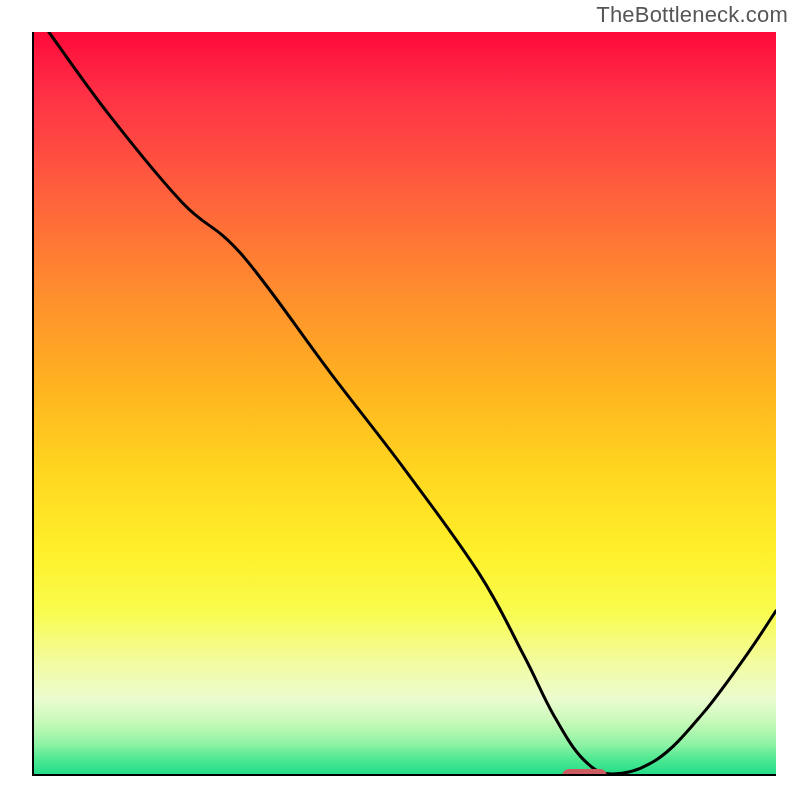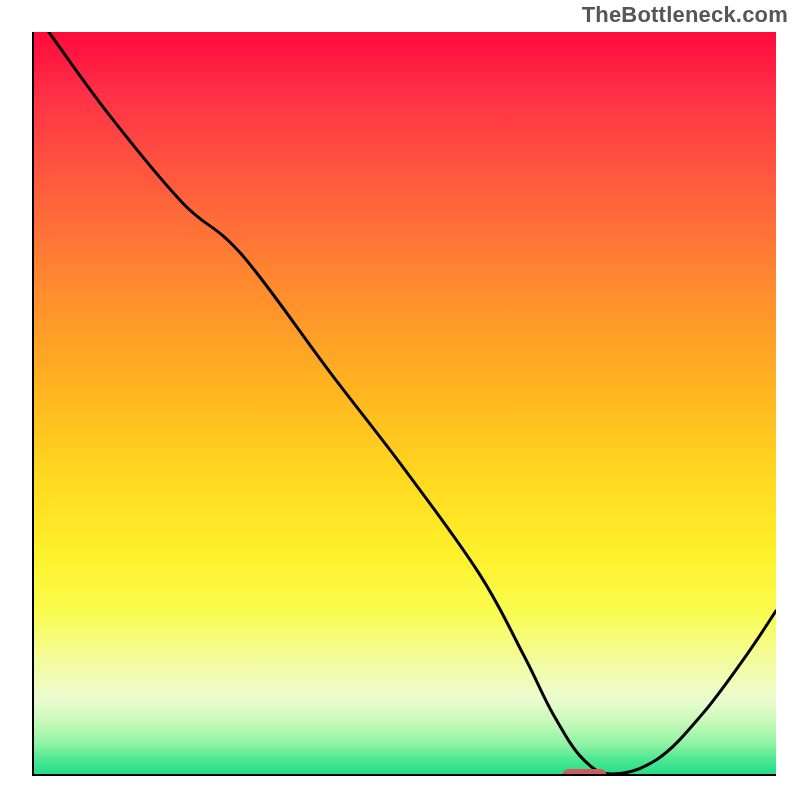--- a/index.html
+++ b/index.html
@@ -4,21 +4,21 @@
 <style>
   * { margin: 0; padding: 0; box-sizing: border-box; }
   html, body { width: 800px; height: 800px; overflow: hidden; background: #fff; }
   .container { position: relative; width: 800px; height: 800px; }
   .attribution {
     position: absolute;
     top: 2px;
     right: 12px;
     font-family: Arial, Helvetica, sans-serif;
     font-size: 22px;
-    font-weight: 700;
+    font-weight: 400;
     color: #565656;
     letter-spacing: 0.2px;
   }
   .plot-area {
     position: absolute;
     left: 32px;
     top: 32px;
     width: 744px;
     height: 744px;
     border-left: 2px solid #000;

